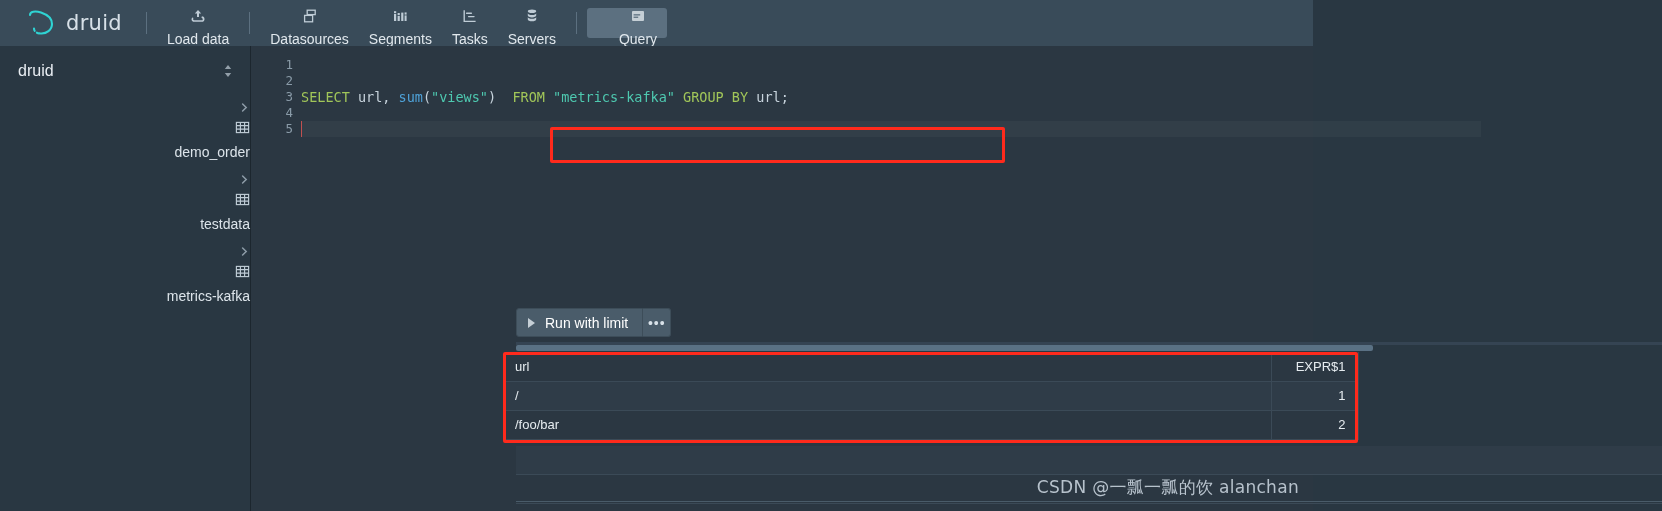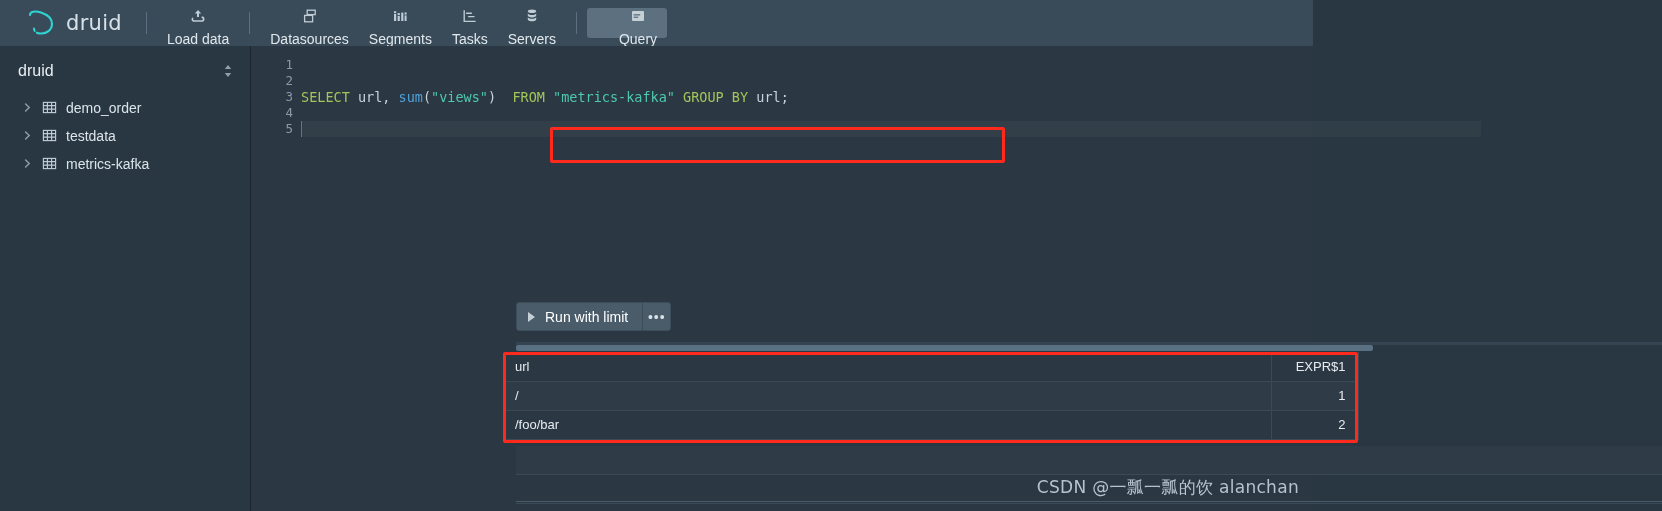--- a/index.html
+++ b/index.html
@@ -44,22 +44,22 @@
     padding: 16px 0 0 0;
   }
   .schema-select {
     margin: 0 16px 14px 18px;
     display: flex; align-items: center; justify-content: space-between;
     cursor: pointer;
   }
   .schema-name { color: #e8edf2; font-size: 16px; }
   .updown { width: 12px; height: 18px; opacity: .75; }
   .tree-item {
-    display: flex; align-items: flex-start; gap: 9px;
-    padding: 6px 0 6px 22px; cursor: pointer; color: #dce4ea; font-size: 14px;
+    display: flex; align-items: flex-end; gap: 9px;
+    padding: 6px 0 6px 22px; cursor: pointer; color: #dce4ea; font-size: 14px; flex-direction: column;
   }
   .caret { width: 11px; height: 11px; flex: none; opacity: .8; }
   .tbl-ico { width: 15px; height: 15px; flex: none; }
 
   
   .main { flex: 1; position: relative; background: #2b3742; }
 
   
   .editor {
     margin: 8px 0 0 14px;
@@ -82,21 +82,21 @@
   .sql-punc { color: #c8d4dd; }
   .cursor-line { position: absolute; left: 36px; top: 67px; width: 1px; height: 16px; background: #c05050; }
   .blank-hl { position: absolute; left: 36px; top: 67px; height: 16px; width: 1180px; background: rgba(255,255,255,0.035); }
 
   
   .hl-box { position: absolute; border: 3px solid #ff2a1c; border-radius: 2px; pointer-events: none; }
   #sqlbox { left: 299px; top: 81px; width: 455px; height: 36px; }
   #resbox { left: 252px; top: 306px; width: 855px; height: 91px; }
 
   
-  .runbar { position: absolute; left: 265px; top: 256px; display: flex; }
+  .runbar { position: absolute; left: 265px; top: 262px; display: flex; }
   .btn-run {
     display: flex; align-items: center; gap: 10px;
     background: #4a5c6a; color: #fff; font-size: 14px;
     height: 29px; padding: 0 14px 0 11px;
     border: 1px solid #3d4d59; border-radius: 3px 0 0 3px; cursor: pointer;
   }
   .btn-more {
     width: 28px; height: 29px; background: #4a5c6a;
     border: 1px solid #3d4d59; border-left: none; border-radius: 0 3px 3px 0;
     color: #d8e1e8; font-size: 14px; letter-spacing: 1px;

